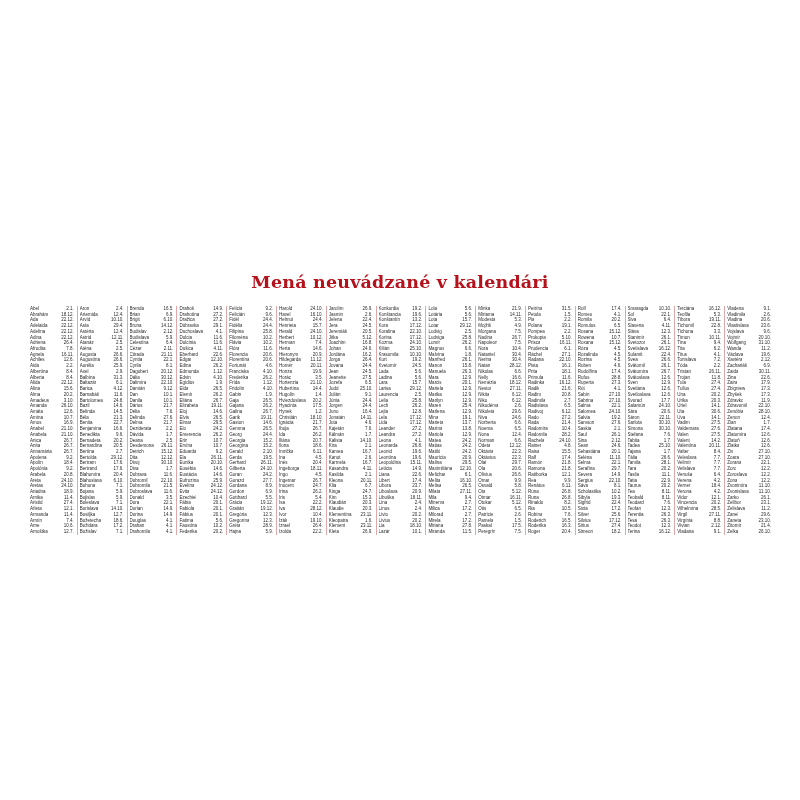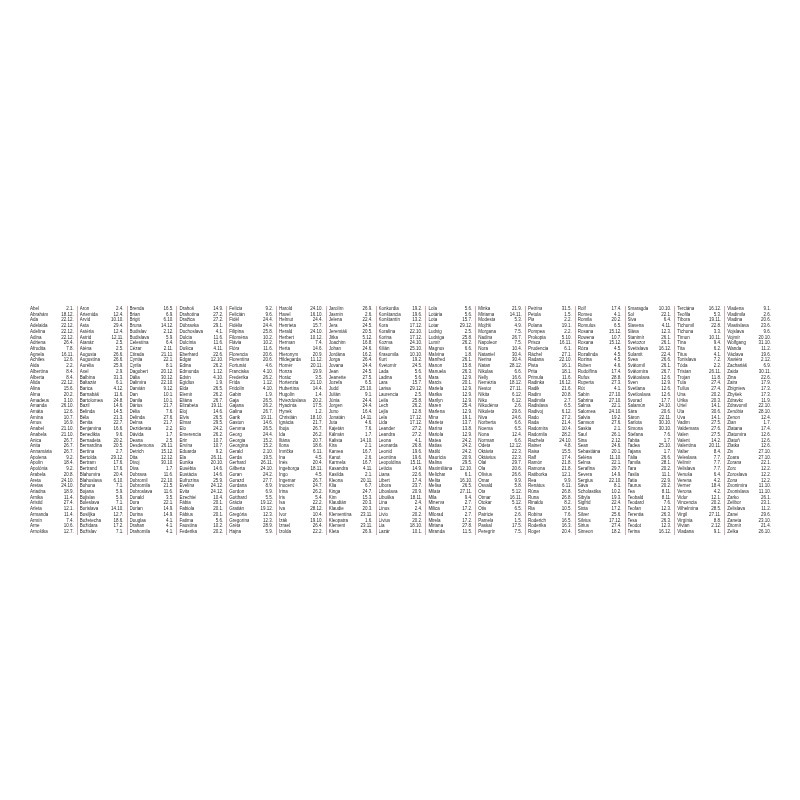--- a/index.html
+++ b/index.html
@@ -17,20 +17,21 @@
   .entry{display:flex;justify-content:space-between;align-items:baseline;
          font-size:4.5px;line-height:5.7px;height:5.7px;color:#2a2a2a;
          white-space:nowrap;overflow:hidden;}
   .entry .n{overflow:hidden;text-overflow:clip;margin-right:2px;}
   .entry .d{flex:0 0 auto;}
 </style>
 </head>
 <body>
 
 <div class="page">
+  <div class="title">Mená neuvádzané v kalendári</div>
   <div class="names-table">
       <div class="name-col">
         <div class="entry">
           <span class="n">Abel</span>
           <span class="d">2.1.</span>
         </div>
         <div class="entry">
           <span class="n">Abrahám</span>
           <span class="d">18.12.</span>
         </div>

